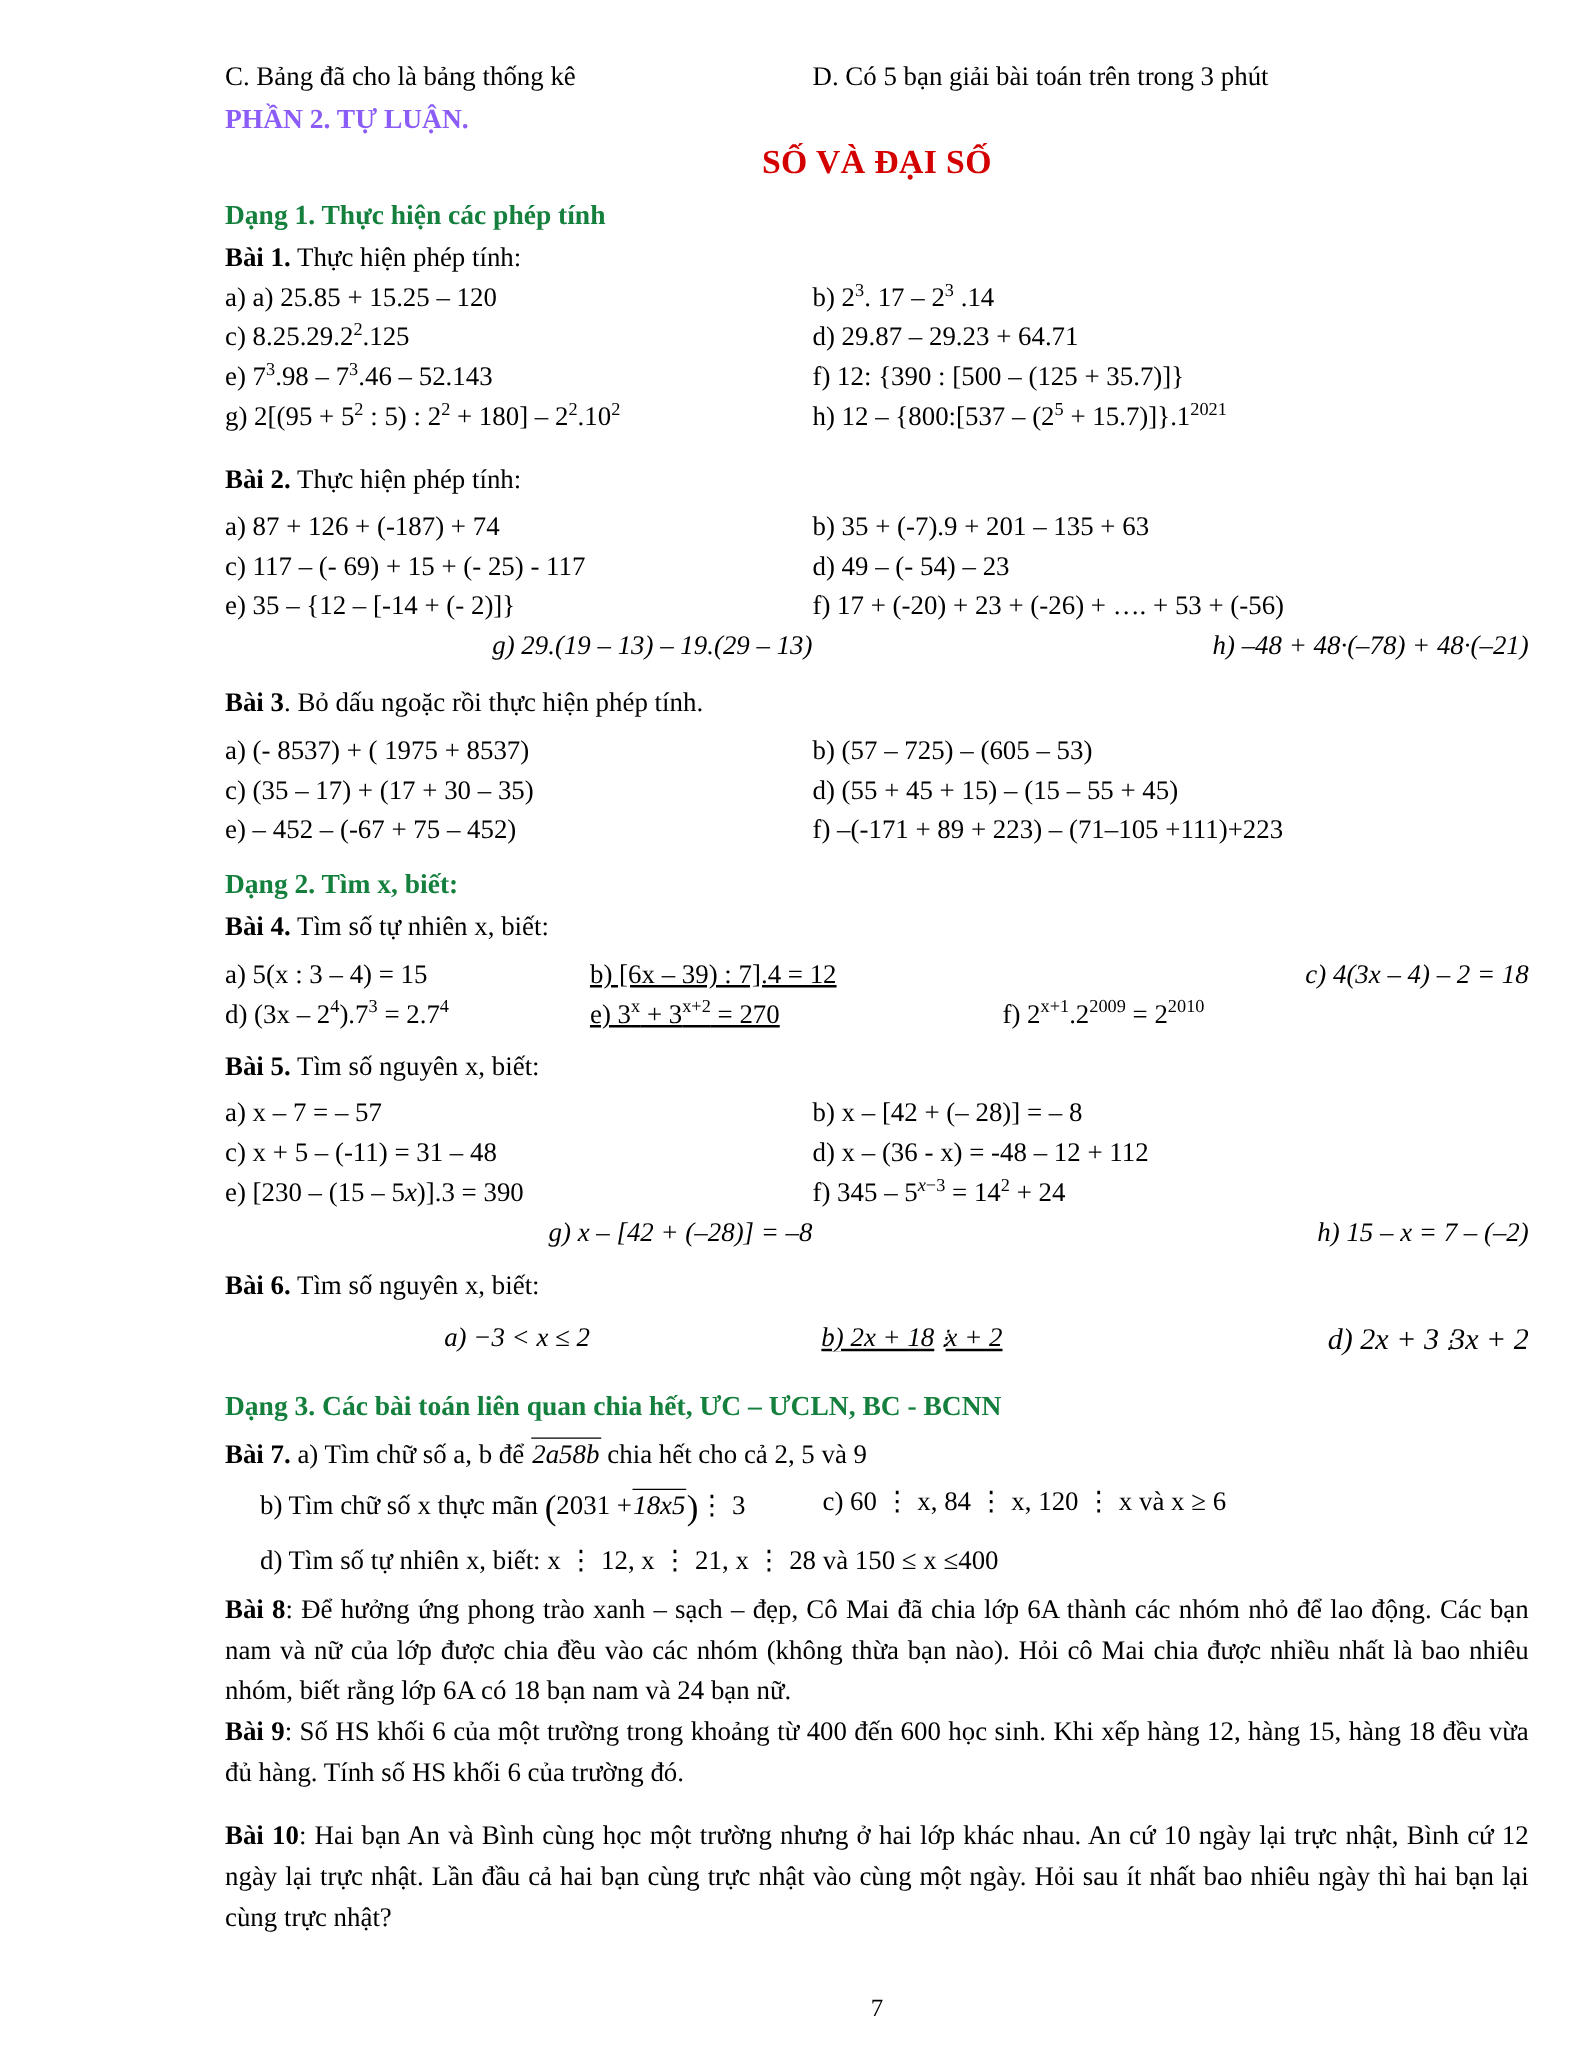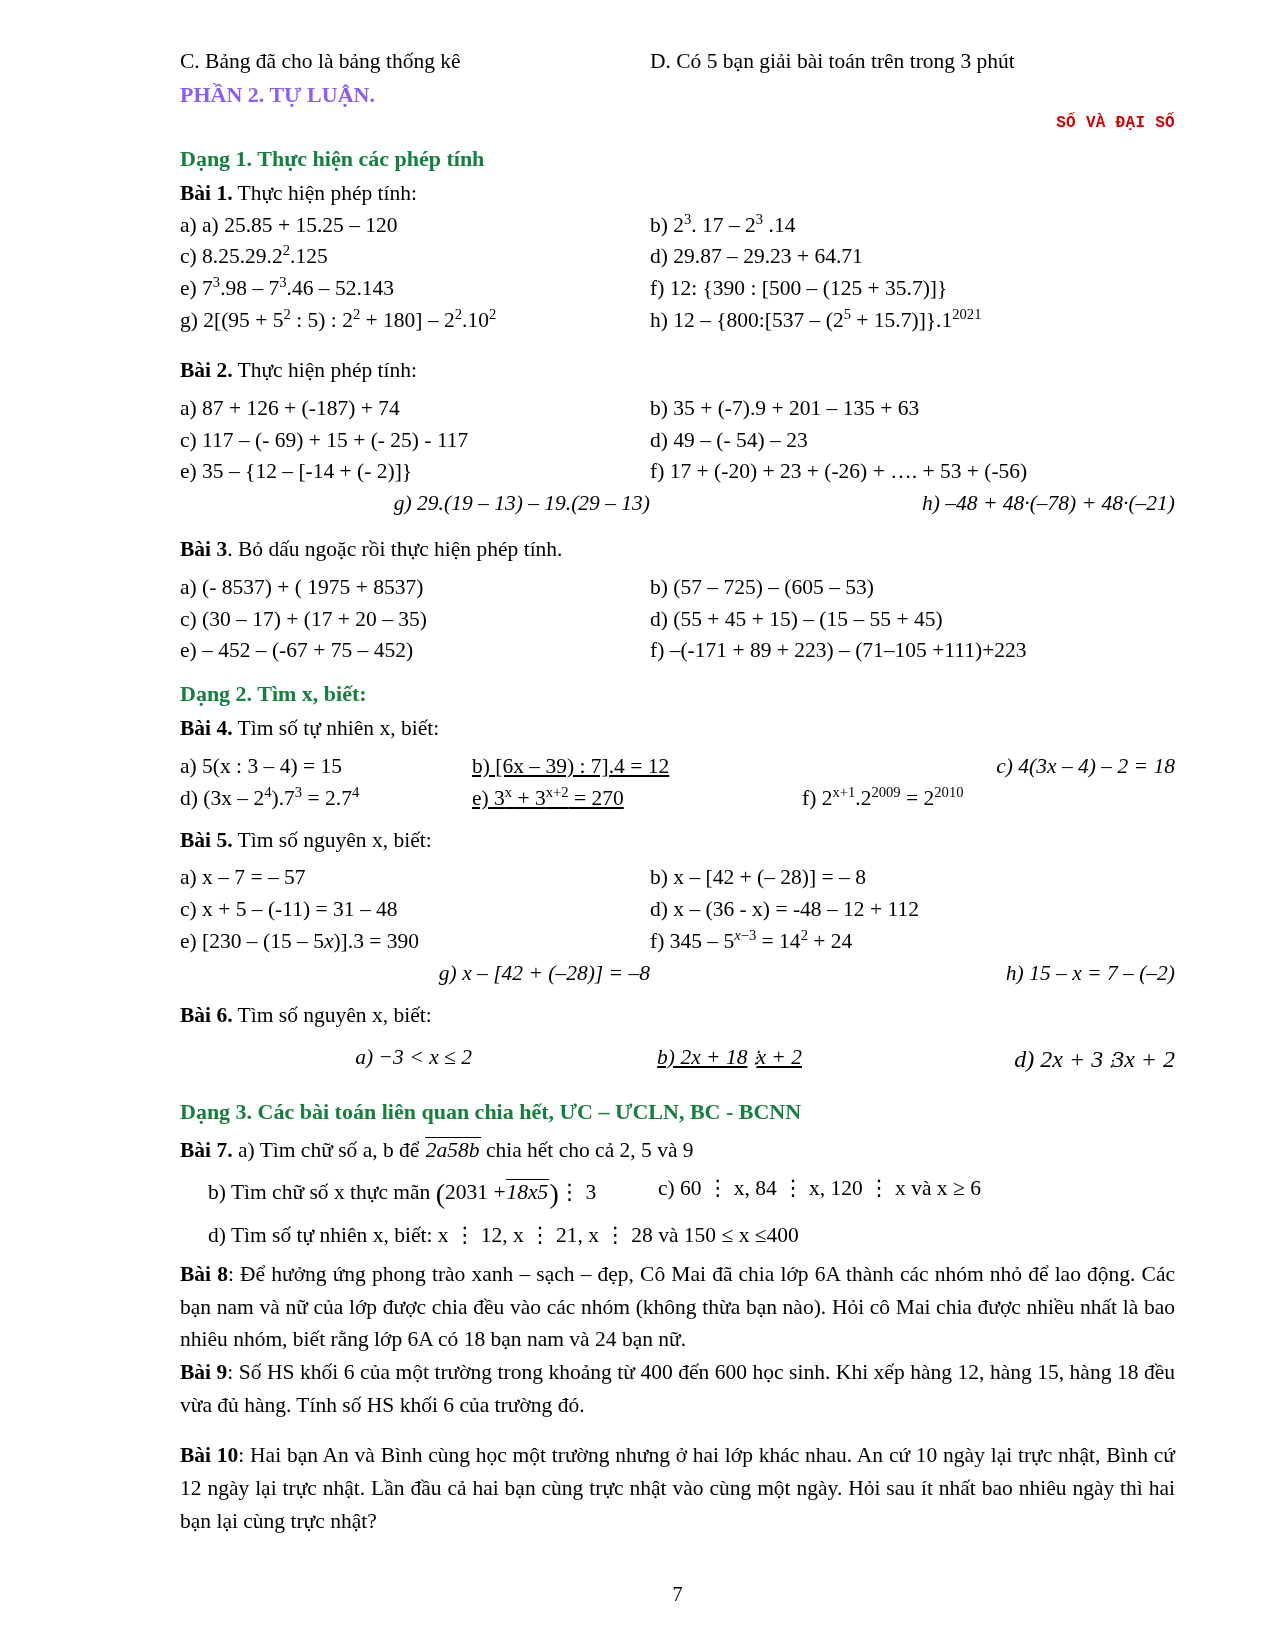--- a/index.html
+++ b/index.html
@@ -11,21 +11,21 @@
     width: 1275px;
     min-height: 1650px;
     font-family: "Liberation Serif", serif;
     color: #000000;
     position: relative;
   }
   .page {
     width: 1275px;
     min-height: 1650px;
     box-sizing: border-box;
-    padding: 46px 100px 20px 180px;
+    padding: 46px 52px 20px 180px;
     position: relative;
   }
   .row {
     display: flex;
     width: 100%;
   }
   .line {
     font-size: 21.5px;
     line-height: 1.48;
     white-space: nowrap;
@@ -41,26 +41,25 @@
     font-weight: bold;
     font-size: 22px;
     margin-top: 4px;
   }
   .red-head {
     color: #15803d;
     font-weight: bold;
     font-size: 22px;
   }
   .center-head {
-    text-align: right;
+    text-align: center;
     color: #d40000;
     font-weight: bold;
-    font-size: 16px;
+    font-size: 27px;
     letter-spacing: 0.3px;
-    font-family: Liberation Mono, monospace;
   }
   .bold { font-weight: bold; }
   .mt6 { margin-top: 6px; }
   .mt10 { margin-top: 10px; }
   .mt14 { margin-top: 14px; }
   .mt18 { margin-top: 18px; }
   .mt22 { margin-top: 22px; }
   sup {
     font-size: 0.68em;
     vertical-align: super;
@@ -161,21 +160,21 @@
 
   <div class="line mt14">
     <span class="bold">Bài 3</span><span>. Bỏ dấu ngoặc rồi thực hiện phép tính.</span>
   </div>
 
   <div class="row mt6">
     <div class="line col-a">a) (- 8537) + ( 1975 + 8537)</div>
     <div class="line col-b">b) (57 – 725) – (605 – 53)</div>
   </div>
   <div class="row">
-    <div class="line col-a">c) (30 – 17) + (17 + 20 – 35)</div>
+    <div class="line col-a">c) (35 – 17) + (17 + 30 – 35)</div>
     <div class="line col-b">d) (55 + 45 + 15) – (15 – 55 + 45)</div>
   </div>
   <div class="row">
     <div class="line col-a">e) – 452 – (-67 + 75 – 452)</div>
     <div class="line col-b">f) –(-171 + 89 + 223) – (71–105 +111)+223</div>
   </div>
 
   <div class="red-head mt14">Dạng 2. Tìm x, biết:</div>
 
   <div class="line mt6">

